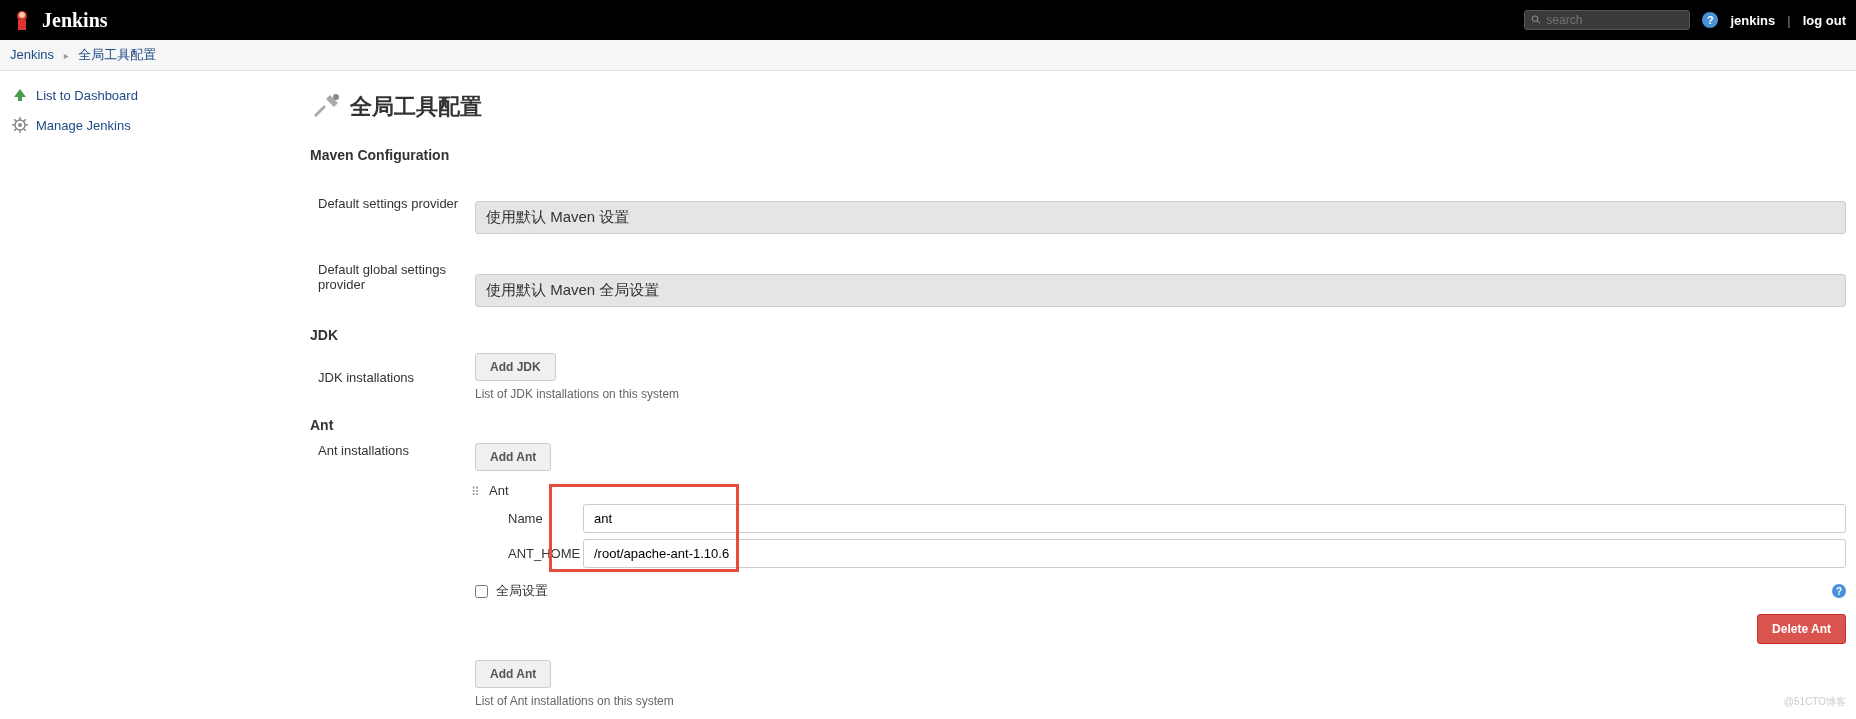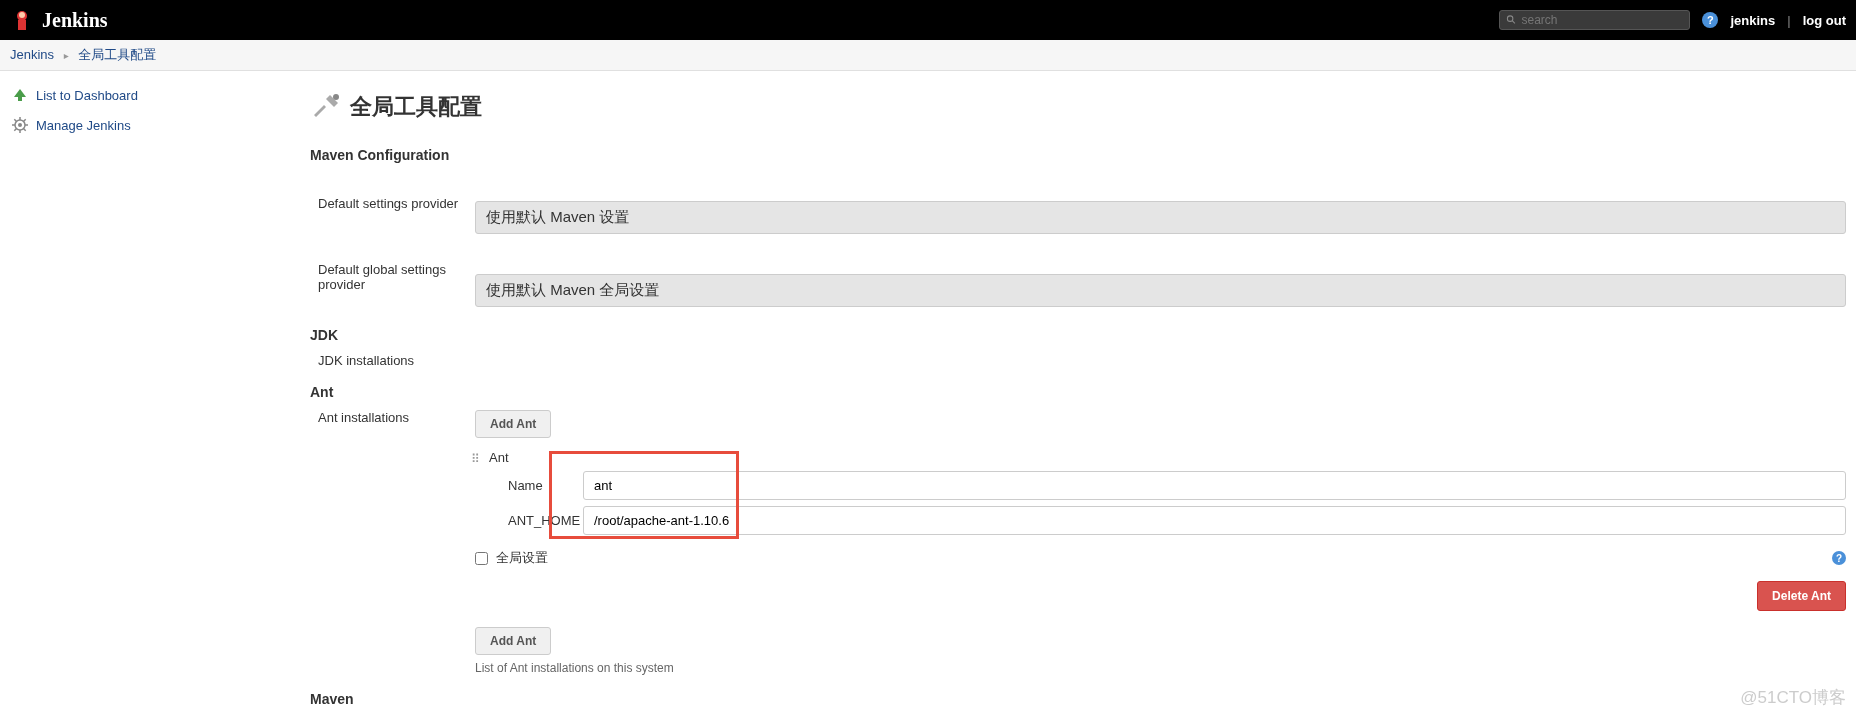--- a/index.html
+++ b/index.html
@@ -3,21 +3,21 @@
   <meta charset="utf-8">
   <style>
     * { margin: 0; padding: 0; box-sizing: border-box; }
     body { font-family: Helvetica, Arial, sans-serif; font-size: 13px; color: #333; background: #fff; }
     
     .top-header { background: #000; color: #fff; height: 40px; display: flex; align-items: center; padding: 0 10px; justify-content: space-between; }
     .top-header-left { display: flex; align-items: center; gap: 8px; }
     .jenkins-logo-icon { width: 24px; height: 24px; }
     .jenkins-title { font-size: 20px; font-weight: bold; color: #fff; font-family: Georgia, serif; }
     .top-header-right { display: flex; align-items: center; gap: 12px; }
-    .search-box { background: #3a3a3a; border: 1px solid #555; border-radius: 3px; padding: 2px 6px; display: flex; align-items: center; width: 191px; }
+    .search-box { background: #3a3a3a; border: 1px solid #555; border-radius: 3px; padding: 2px 6px; display: flex; align-items: center; width: 166px; }
     .search-box svg { width: 12px; height: 12px; fill: #888; margin-right: 4px; }
     .search-input { background: transparent; border: none; color: #888; font-size: 12px; outline: none; width: 100%; }
     .help-icon-badge { width: 16px; height: 16px; background: #4a90d9; border-radius: 50%; display: flex; align-items: center; justify-content: center; color: #fff; font-size: 11px; font-weight: bold; }
     .top-link { color: #fff; font-weight: bold; font-size: 13px; text-decoration: none; }
     .divider { color: #888; }
     
     .breadcrumb-bar { background: #f6f6f6; border-bottom: 1px solid #e0e0e0; padding: 6px 10px; font-size: 13px; }
     .breadcrumb-bar a { color: #204a87; text-decoration: none; }
     .breadcrumb-sep { color: #999; margin: 0 6px; font-size: 10px; }
     
@@ -51,21 +51,21 @@
     .ant-field-label { width: 75px; font-size: 13px; text-align: left; }
     .ant-field-input { flex: 1; border: 1px solid #ccc; border-radius: 3px; padding: 6px 10px; font-size: 13px; }
     
     .highlight-box { position: absolute; border: 3px solid #e74c3c; pointer-events: none; }
     
     .checkbox-row { display: flex; align-items: center; gap: 8px; margin-top: 14px; margin-bottom: 14px; }
     .help-circle { margin-left: auto; width: 14px; height: 14px; background: #4a90d9; border-radius: 50%; display: flex; align-items: center; justify-content: center; color: #fff; font-size: 10px; font-weight: bold; }
     
     .delete-row { overflow: hidden; margin-bottom: 16px; }
     
-    .watermark { position: fixed; bottom: 10px; right: 10px; color: #ccc; font-size: 17px; }
+    .watermark { position: fixed; bottom: 10px; right: 10px; color: #ccc; font-size: 10px; }
   </style>
 </head>
 <body>
 
 <div class="top-header">
   <div class="top-header-left">
     <svg class="jenkins-logo-icon" viewBox="0 0 24 24">
         <circle cx="12" cy="8" r="5" fill="#d33"></circle>
         <rect x="8" y="12" width="8" height="10" fill="#d33"></rect>
         <circle cx="12" cy="7" r="3" fill="#fca"></circle>
@@ -131,20 +131,24 @@
     <div class="form-row" style="margin-top:12px;">
       <div class="form-label">Default global settings provider</div>
       <div class="form-field">
         <div class="form-select-like">使用默认 Maven 全局设置</div>
       </div>
     </div>
 
     <div class="section-heading" style="margin-top:20px;">JDK</div>
     <div class="form-row">
       <div class="form-label">JDK installations</div>
+      <div class="form-field">
+        <button class="btn">Add JDK</button>
+        <div class="help-text">List of JDK installations on this system</div>
+      </div>
     </div>
 
     <div class="section-heading" style="margin-top:16px;">Ant</div>
     <div class="form-row" style="align-items:flex-start;">
       <div class="form-label">Ant installations</div>
       <div class="form-field" style="position:relative;">
         <button class="btn">Add Ant</button>
 
         <div class="ant-install-block">
           <span class="drag-handle">⠿</span>

